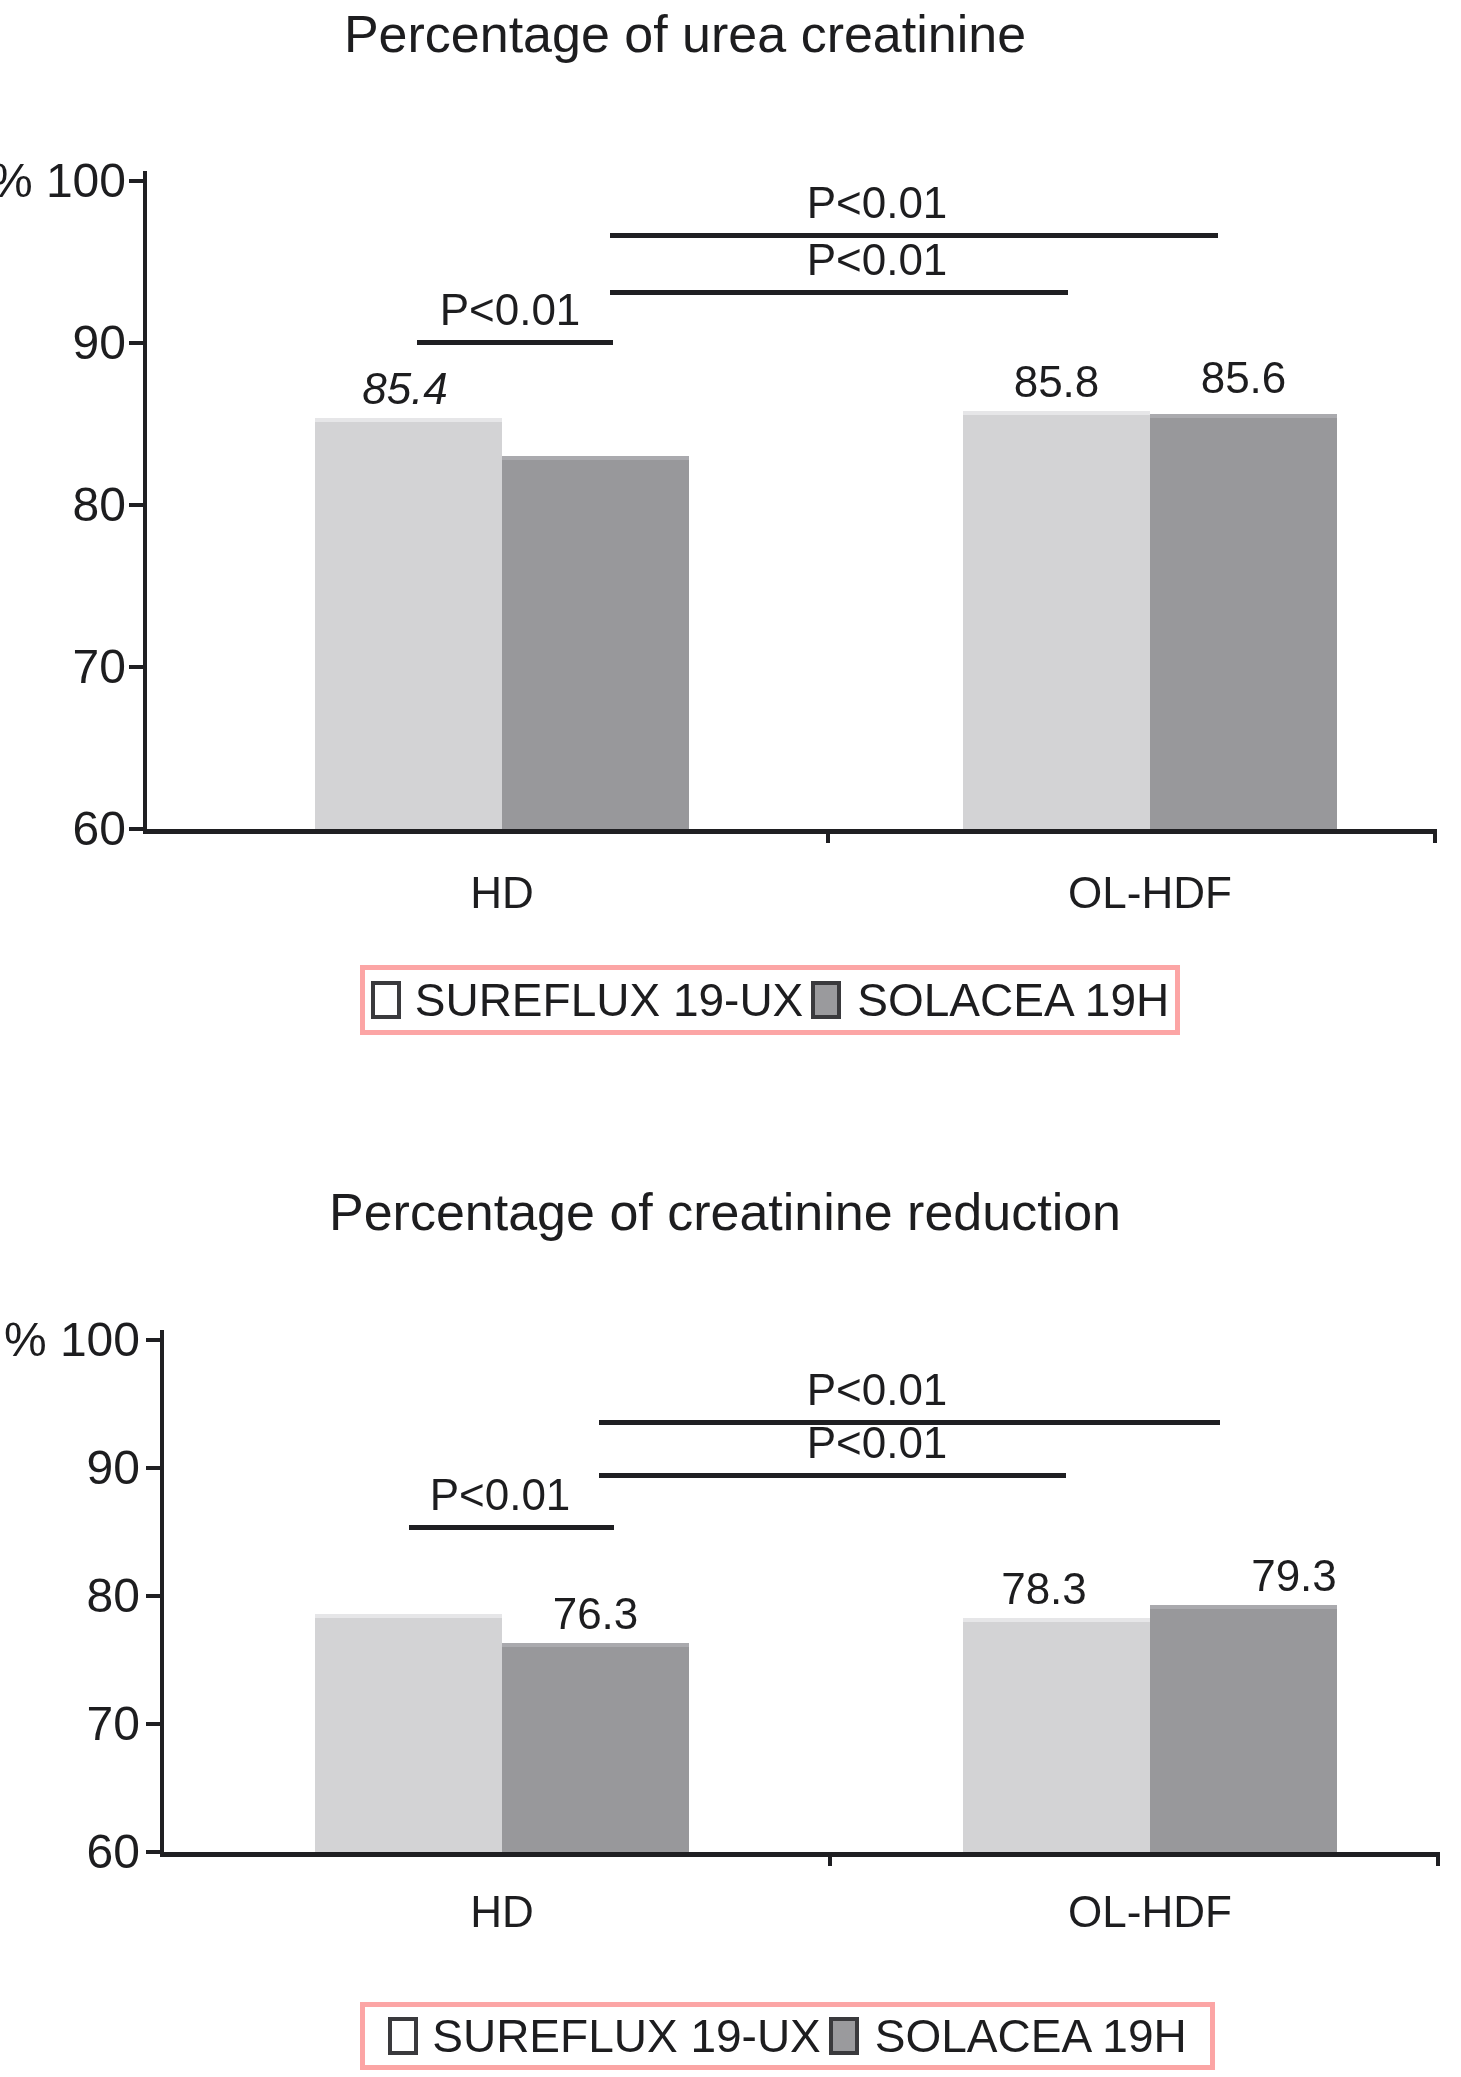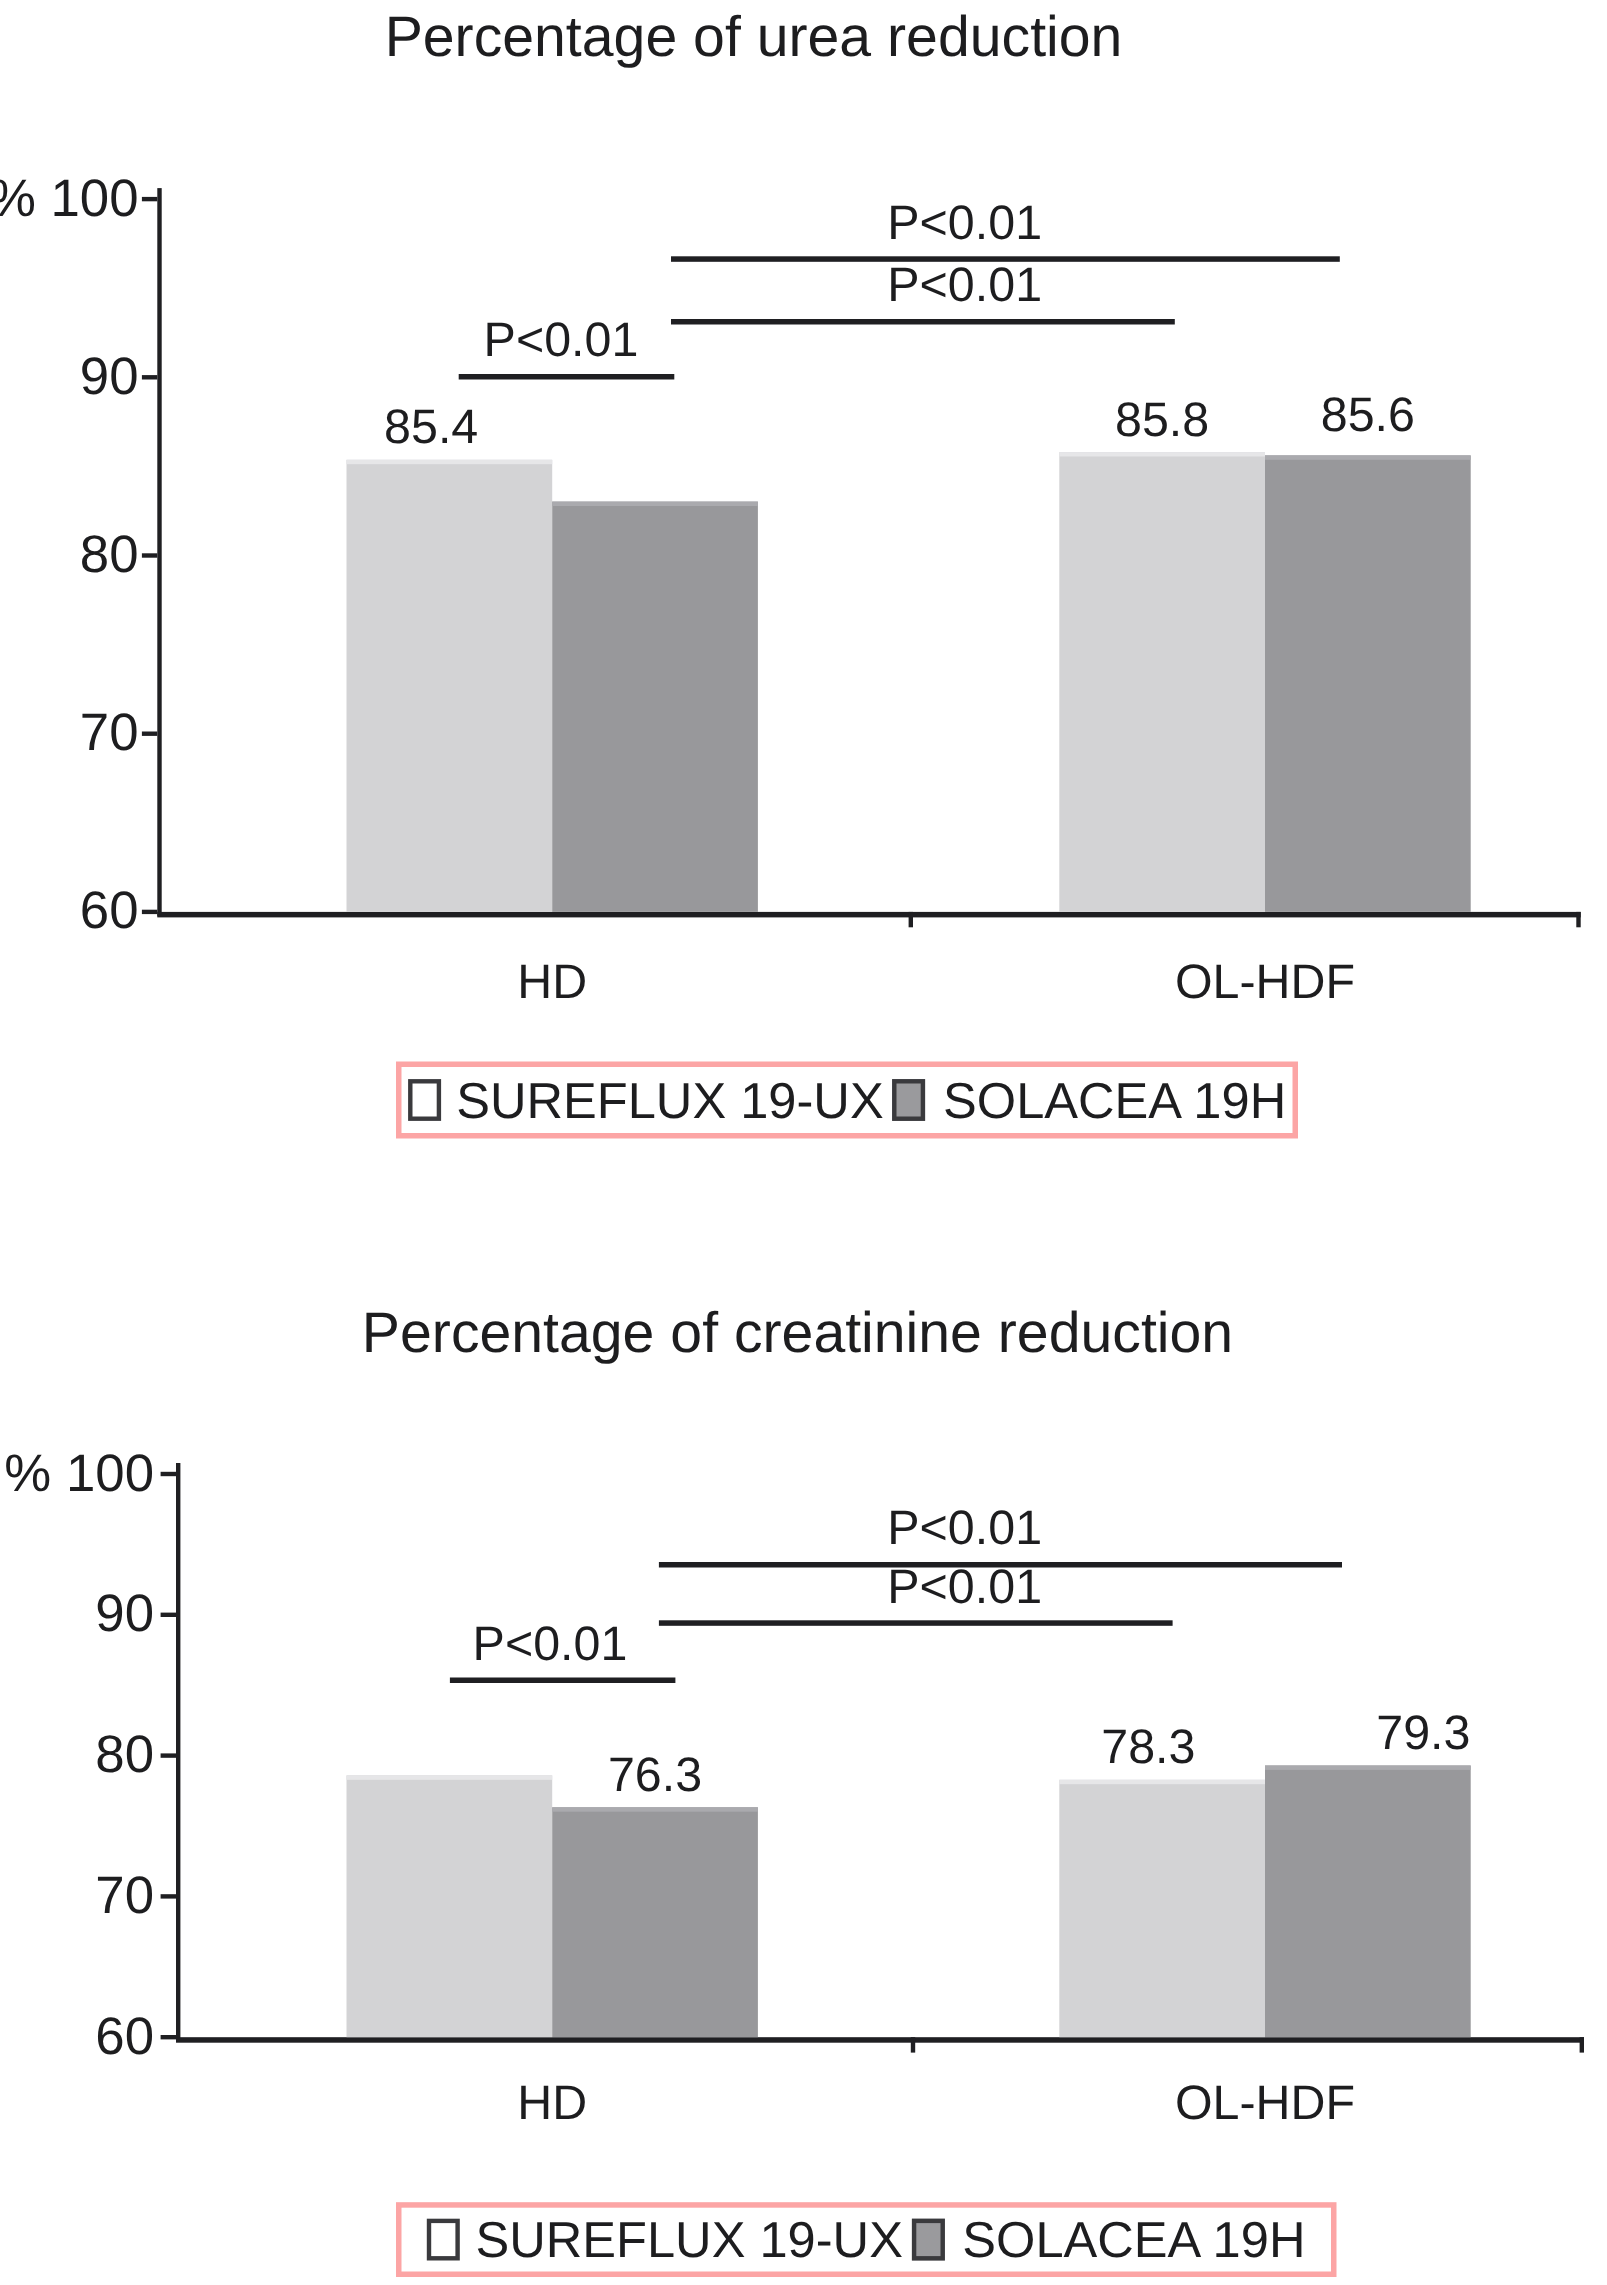--- a/index.html
+++ b/index.html
@@ -31,21 +31,21 @@
   .legend .swatch{display:inline-block;width:30px;height:38px;box-sizing:border-box;border:4px solid #3a3a3d;}
   .legend .swatch-outline{background:#ffffff;margin-right:14px;}
   .legend .swatch-gray{background:#9a9a9d;margin-left:8px;margin-right:16px;}
   .legend .legend-label{color:#1d1d1f;}
 </style>
 </head>
 <body>
 
 <div class="canvas">
 
-  <div class="chart-title" style="left:685px;top:6px;">Percentage of urea reduction</div>
+  <div class="chart-title" style="left:685px;top:6px;">Percentage of urea creatinine</div>
   <div class="abs chart-layer"></div>
 
   <div class="legend" style="left:360px;top:965px;width:820px;height:70px;">
     <span class="swatch swatch-outline"></span>
     <span class="legend-label">SUREFLUX 19-UX</span>
     <span class="swatch swatch-gray"></span>
     <span class="legend-label">SOLACEA 19H</span>
   </div>
 
   <div class="chart-title" style="left:725px;top:1184px;">Percentage of creatinine reduction</div>
@@ -66,21 +66,21 @@
     <div class="ticklabel" style="left: -194px; top: 156px; width: 320px;">% 100</div>
     <div class="hline" style="left: 129px; top: 341px; width: 14px; height: 4px;"></div>
     <div class="ticklabel" style="left: -194px; top: 318px; width: 320px;">90</div>
     <div class="hline" style="left: 129px; top: 503px; width: 14px; height: 4px;"></div>
     <div class="ticklabel" style="left: -194px; top: 480px; width: 320px;">80</div>
     <div class="hline" style="left: 129px; top: 665px; width: 14px; height: 4px;"></div>
     <div class="ticklabel" style="left: -194px; top: 642px; width: 320px;">70</div>
     <div class="hline" style="left: 129px; top: 827px; width: 14px; height: 4px;"></div>
     <div class="ticklabel" style="left: -194px; top: 804px; width: 320px;">60</div>
     <div class="bar0" style="left: 315px; top: 417.52px; width: 187px; height: 411.48px; background: rgb(211, 211, 213);"></div>
-    <div class="vallabel" style="left: 242px; top: 363.52px; width: 300px;">85.4</div>
+    <div class="vallabel" style="left: 255px; top: 363.52px; width: 300px; font-style: italic;">85.4</div>
     <div class="bar1" style="left: 502px; top: 456.4px; width: 187px; height: 372.6px; background: rgb(152, 152, 155);"></div>
     <div class="catlabel" style="left: 302px; top: 869px; width: 400px;">HD</div>
     <div class="bar0" style="left: 963px; top: 411.04px; width: 187px; height: 417.96px; background: rgb(211, 211, 213);"></div>
     <div class="vallabel" style="left: 906.5px; top: 357.04px; width: 300px;">85.8</div>
     <div class="bar1" style="left: 1150px; top: 414.28px; width: 187px; height: 414.72px; background: rgb(152, 152, 155);"></div>
     <div class="vallabel" style="left: 1093.5px; top: 353px; width: 300px;">85.6</div>
     <div class="catlabel" style="left: 950px; top: 869px; width: 400px;">OL-HDF</div>
     <div class="annline" style="left: 417px; top: 340px; width: 196px; height: 5px;"></div>
     <div class="annlabel" style="left: 350px; top: 284px; width: 320px;">P&lt;0.01</div>
     <div class="annline" style="left: 610px; top: 290px; width: 458px; height: 5px;"></div>

